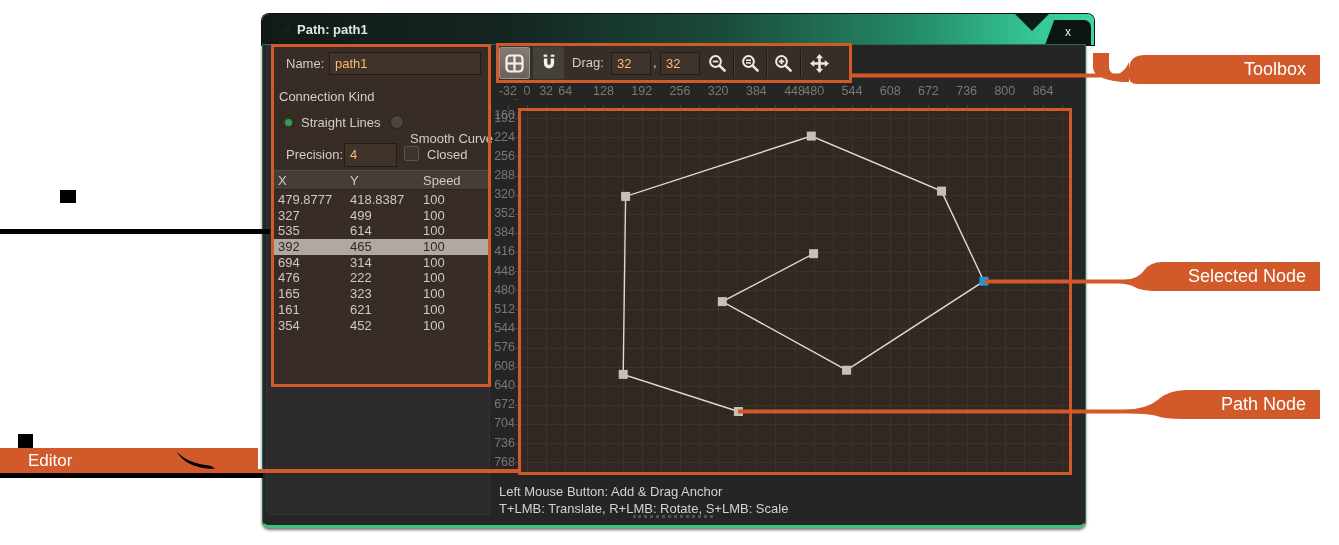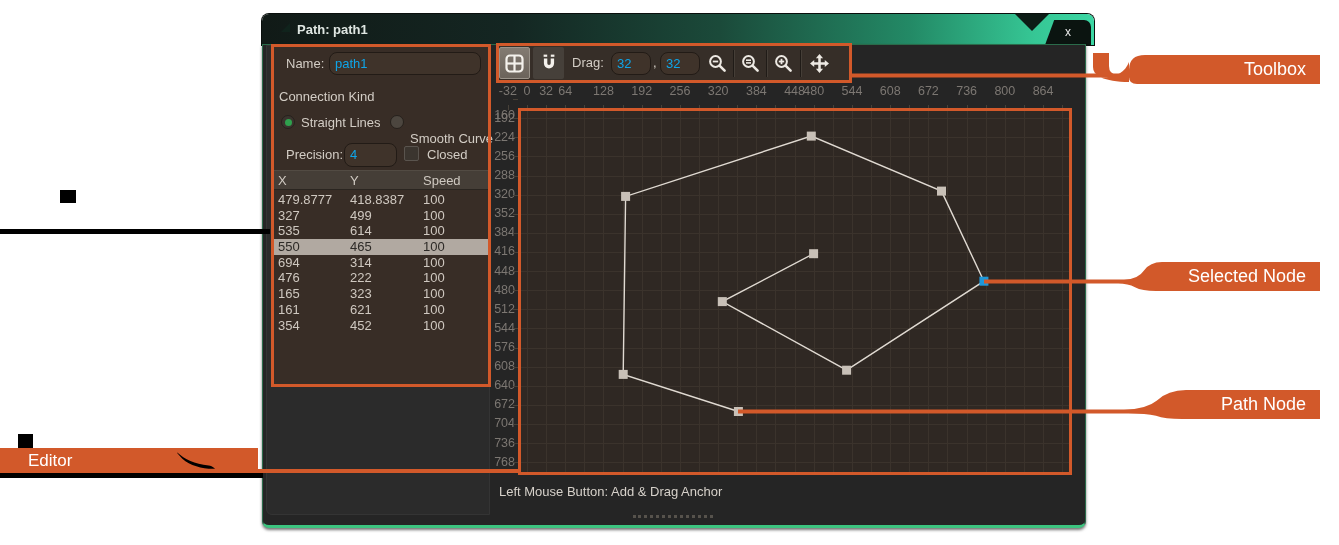--- a/index.html
+++ b/index.html
@@ -17,22 +17,22 @@
   .close-tab{left:1045px;top:20px;width:46px;height:25px;background:#0b1410;border-radius:4px 7px 0 0;
     clip-path:polygon(20% 0,100% 0,100% 100%,0 100%);color:#e9e9e9;font-size:12px;text-align:center;line-height:25px;}
   .winbody{left:262px;top:44px;width:824px;height:484px;background:#252525;
     border:1px solid #2a6b4a;border-bottom:3px solid #3cc47f;border-radius:0 0 7px 7px;
     box-shadow:0 2px 3px rgba(0,0,0,.55);box-sizing:border-box;}
 
   
   .leftcol{left:266px;top:45px;width:224px;height:470px;background:#2b2b2b;border:1px solid #343434;border-radius:0 0 0 6px;box-sizing:border-box;}
   .proppanel{left:273px;top:45px;width:217px;height:341px;background:#382d26;}
   .lbl{color:#d3cdc5;font-size:13px;}
-  .tinput{background:#3f332a;border:1px solid #221b16;color:#0ea5e9;font-size:13px;
-    font-family:"Liberation Sans",sans-serif;padding:0 5px;box-sizing:border-box;border-radius:8px;line-height:21px;}
+  .tinput{background:#3f332a;border:1px solid #221b16;color:#fdba74;font-size:13px;
+    font-family:"Liberation Sans",sans-serif;padding:0 5px;box-sizing:border-box;border-radius:0;line-height:21px;}
   .radio{width:14px;height:14px;border-radius:50%;background:#4c463f;border:1px solid #26211c;box-sizing:border-box;}
   .radio.on{background:#3a342e;}
   .radio.on::after{content:"";position:absolute;left:2.5px;top:2.5px;width:7px;height:7px;border-radius:50%;background:#2fa14d;}
   .checkbox{width:15px;height:15px;background:#3b352f;border:1px solid #5a544e;border-radius:2px;box-sizing:border-box;}
 
   .thead{left:274px;top:170px;width:215px;height:20px;background:#453e37;border-top:1px solid #524b43;border-bottom:1px solid #2a2520;
     display:grid;grid-template-columns:72px 73px 1fr;align-items:center;box-sizing:border-box;}
   .thead span{color:#cfc9c1;font-size:13px;padding-left:4px;}
   .tbody{left:274px;top:192px;width:215px;}
   .trow{display:grid;grid-template-columns:72px 73px 1fr;height:15.7px;line-height:15.7px;font-size:13px;color:#cfc8c0;}
@@ -118,21 +118,21 @@
         <span>327</span>
         <span>499</span>
         <span>100</span>
       </div>
       <div class="trow">
         <span>535</span>
         <span>614</span>
         <span>100</span>
       </div>
       <div class="trow sel">
-        <span>550</span>
+        <span>392</span>
         <span>465</span>
         <span>100</span>
       </div>
       <div class="trow">
         <span>694</span>
         <span>314</span>
         <span>100</span>
       </div>
       <div class="trow">
         <span>476</span>
@@ -359,20 +359,21 @@
         <rect x="459.4" y="166.7" width="9" height="9" fill="#1e97d9"></rect>
         <rect x="417.0" y="76.6" width="9" height="9" fill="#c8c0b7"></rect>
         <rect x="286.8" y="21.6" width="9" height="9" fill="#c8c0b7"></rect>
         <rect x="101.1" y="81.9" width="9" height="9" fill="#c8c0b7"></rect>
         <rect x="98.7" y="259.9" width="9" height="9" fill="#c8c0b7"></rect>
         <rect x="213.9" y="297.0" width="9" height="9" fill="#c8c0b7"></rect>
       </svg>
   </div>
 
   <div class="abs status" style="top:484px;">Left Mouse Button: Add &amp; Drag Anchor</div>
+  <div class="abs status" style="top:501px;">T+LMB: Translate, R+LMB: Rotate, S+LMB: Scale</div>
   <div class="abs grip"></div>
 
   <div class="abs hbox" style="left:271px;top:44px;width:220px;height:343px;"></div>
   <div class="abs hbox" style="left:496px;top:43px;width:356px;height:40px;"></div>
   <div class="abs hbox" style="left:518px;top:108px;width:554px;height:367px;"></div>
 
   <div class="abs cosplash" style="left:60px;top:190px;width:16px;height:13px;"></div>
   <div class="abs coshadow" style="left:0;top:229px;width:270px;height:5px;"></div>
 
   <div class="abs cosplash" style="left:18px;top:434px;width:15px;height:14px;"></div>

